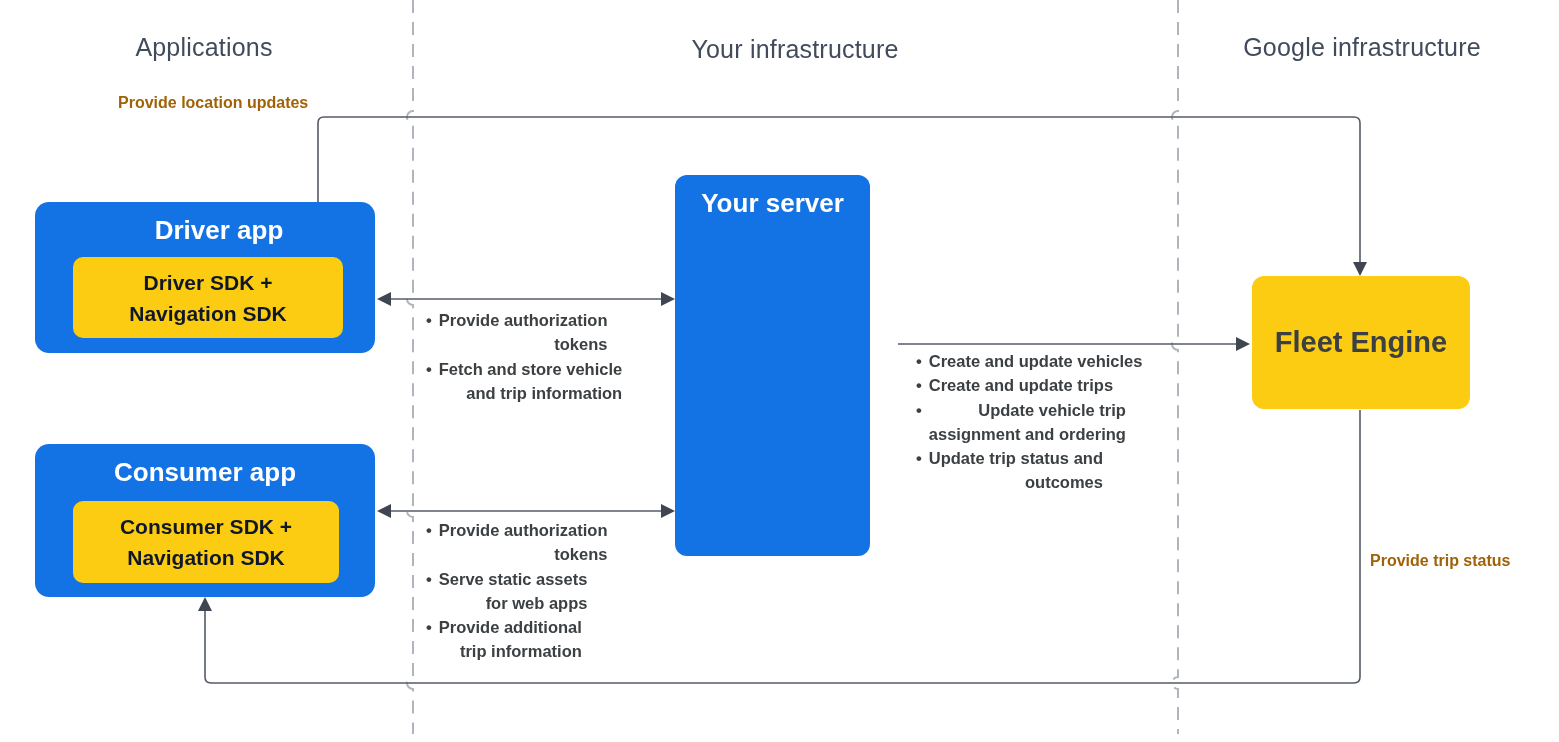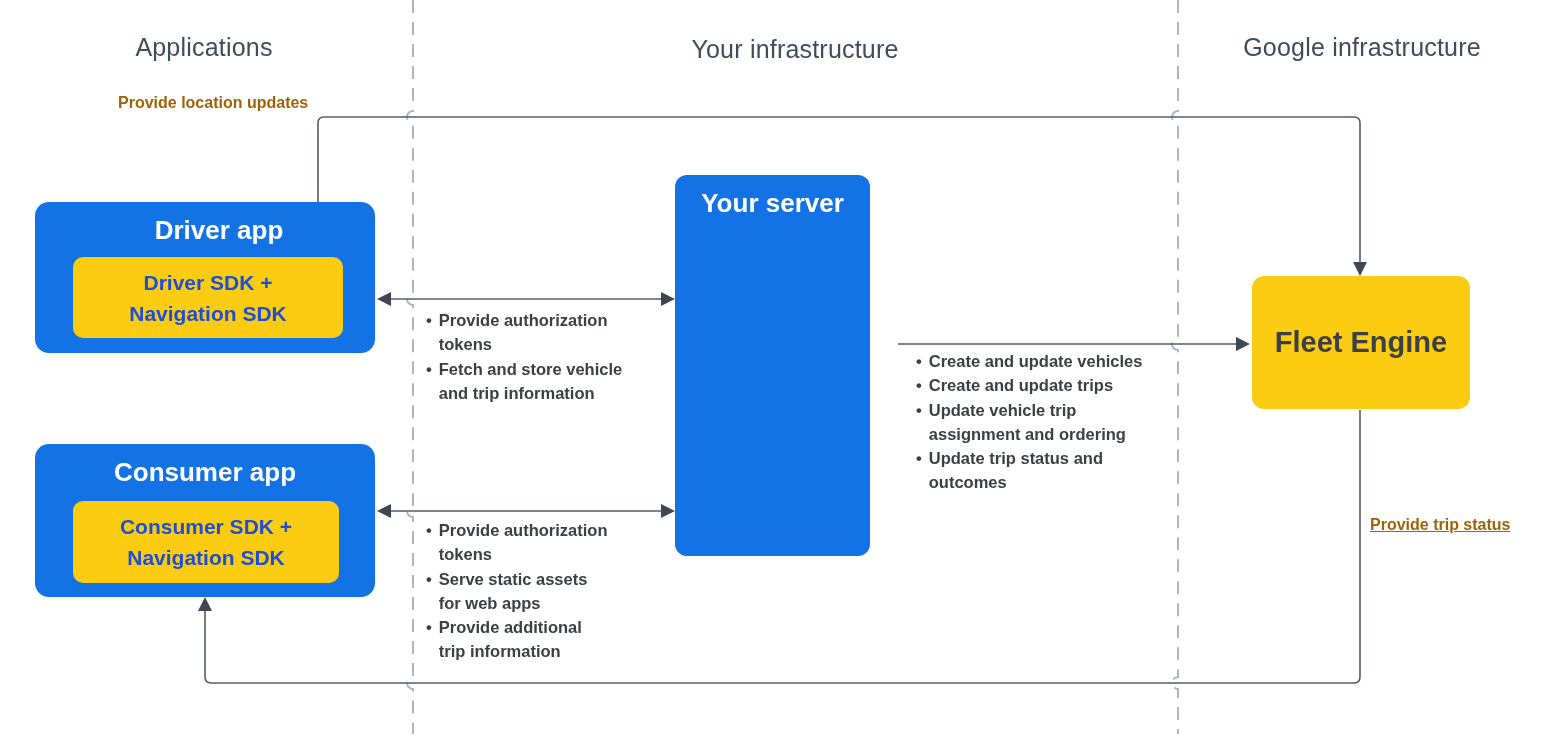--- a/index.html
+++ b/index.html
@@ -45,21 +45,21 @@
     background: #FCCC12;
     border-radius: 10px;
     display: flex;
     align-items: center;
     justify-content: center;
     box-sizing: border-box;
   }
   .sdk-label {
     white-space: pre-line;
     text-align: center;
-    color: #1d4ed8;
+    color: #0f172a;
     font-weight: 700;
     font-size: 21px;
     line-height: 31px;
   }
   .fleet {
     position: absolute;
     background: #FCCC12;
     border-radius: 12px;
     display: flex;
     align-items: center;
@@ -88,21 +88,21 @@
   .bullets li {
     display: flex;
     align-items: flex-start;
     gap: 7px;
     font-size: 16.5px;
     font-weight: 700;
     color: #3c4043;
     line-height: 24.3px;
   }
   .bullets li .b { flex: 0 0 auto; }
-  .bullets li .t { white-space: pre-line; }
+  .bullets li .t { white-space: pre-line; text-align: right; }
 </style>
 </head>
 <body>
 
 <div class="stage">
 
   <div class="col-header" style="left:54px; top:33px; width:300px;">Applications</div>
   <div class="col-header" style="left:645px; top:35px; width:300px;">Your infrastructure</div>
   <div class="col-header" style="left:1212px; top:33px; width:300px;">Google infrastructure</div>
 
@@ -200,15 +200,15 @@
       <span class="t">Serve static assets
 for web apps</span>
     </li>
     <li>
       <span class="b">•</span>
       <span class="t">Provide additional
 trip information</span>
     </li>
   </ul>
 
-  <div class="edge-label" style="left:1370px; top:516px;text-decoration:underline;">Provide trip status</div>
+  <div class="edge-label" style="left:1370px; top:552px;">Provide trip status</div>
 
 </div>
 
 </body></html>

